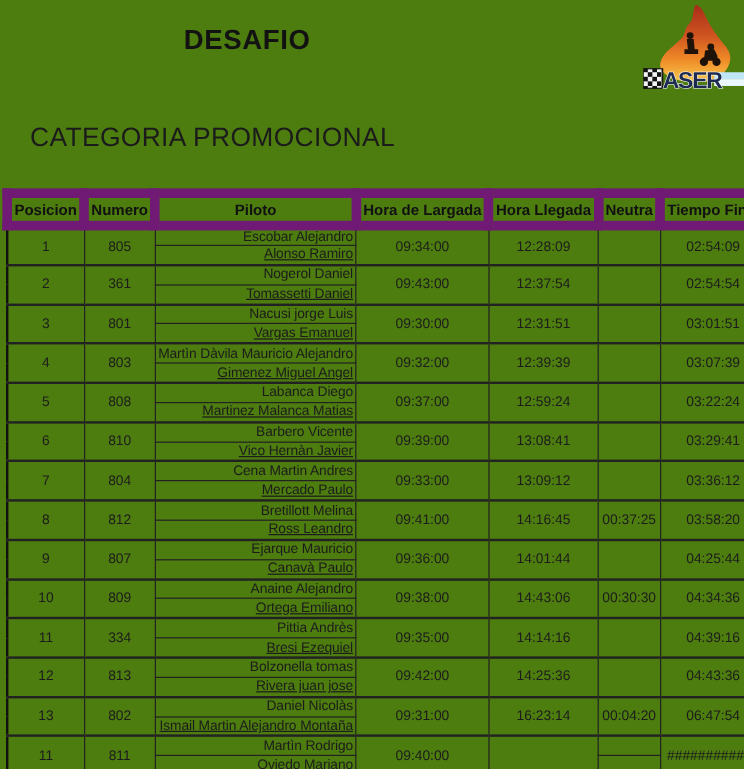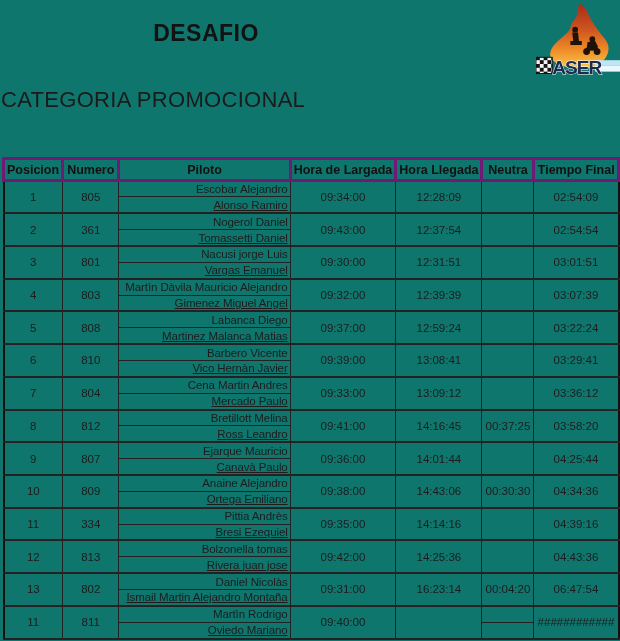--- a/index.html
+++ b/index.html
@@ -1,41 +1,42 @@
 <!DOCTYPE html>
 <html><head>
 <meta charset="utf-8">
 <style>
   html,body { margin:0; padding:0; background:#fff; }
   .page {
-    position:relative; width:620px; height:641px; background:#0f766e;
+    position:relative; width:620px; height:641px; background:#4d7c0f;
     font-family:"Liberation Sans", sans-serif; color:#1c1c1c; overflow:hidden;
   }
   .title-block {
     position:absolute; top:16px; left:100px; width:212px;
     text-align:center; font-weight:bold; font-size:23px; line-height:34px;
     letter-spacing:0.5px; color:#121212;
   }
   .category {
-    position:absolute; top:87px; left:1px; font-size:22px; color:#1b1b1b;
+    position:absolute; top:102px; left:1px; font-size:22px; color:#1b1b1b;
     letter-spacing:0.3px;
+    padding-left:24px;
   }
   .logo { position:absolute; top:2px; left:536px; width:84px; height:82px; }
   table.results {
     position:absolute; top:157px; left:2px;
     border-collapse:collapse; table-layout:fixed;
     border:2px solid #111;
   }
   th, td {
     padding:0 2px; text-align:center; vertical-align:middle;
     overflow:hidden; white-space:nowrap;
   }
   th {
     font-size:12.5px; font-weight:bold; height:19px;
-    border:3px solid #701a75; color:#111;
+    border:8px solid #701a75; color:#111;
   }
   td {
     font-size:11.5px;
     border:1px solid #222;
     border-top-width:2px; border-bottom-width:2px;
   }
   tr.sub { height:16.36px; }
   td.p1 { border-bottom-width:1px; }
   td.p2 { border-top-width:1px;text-decoration:underline; }
   td.c-piloto { letter-spacing:-0.1px;text-align:right; }

